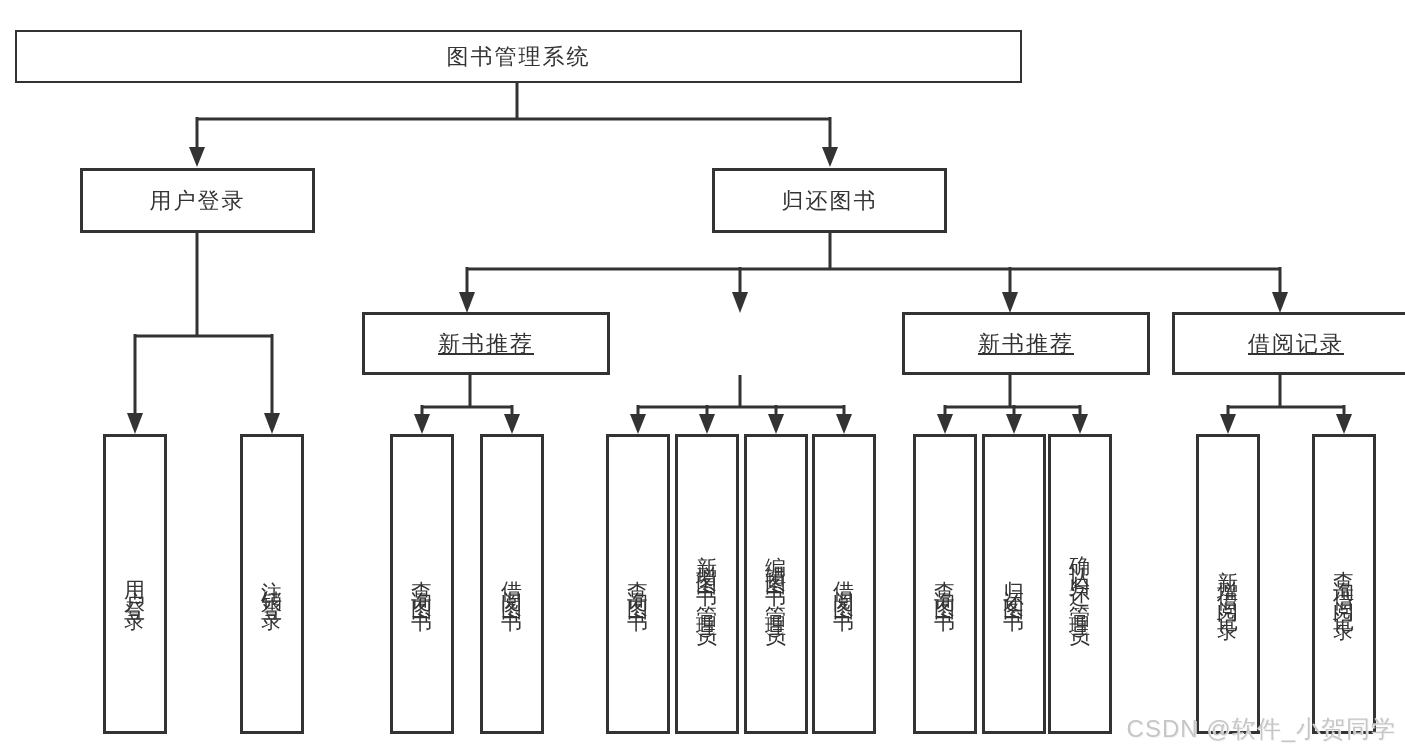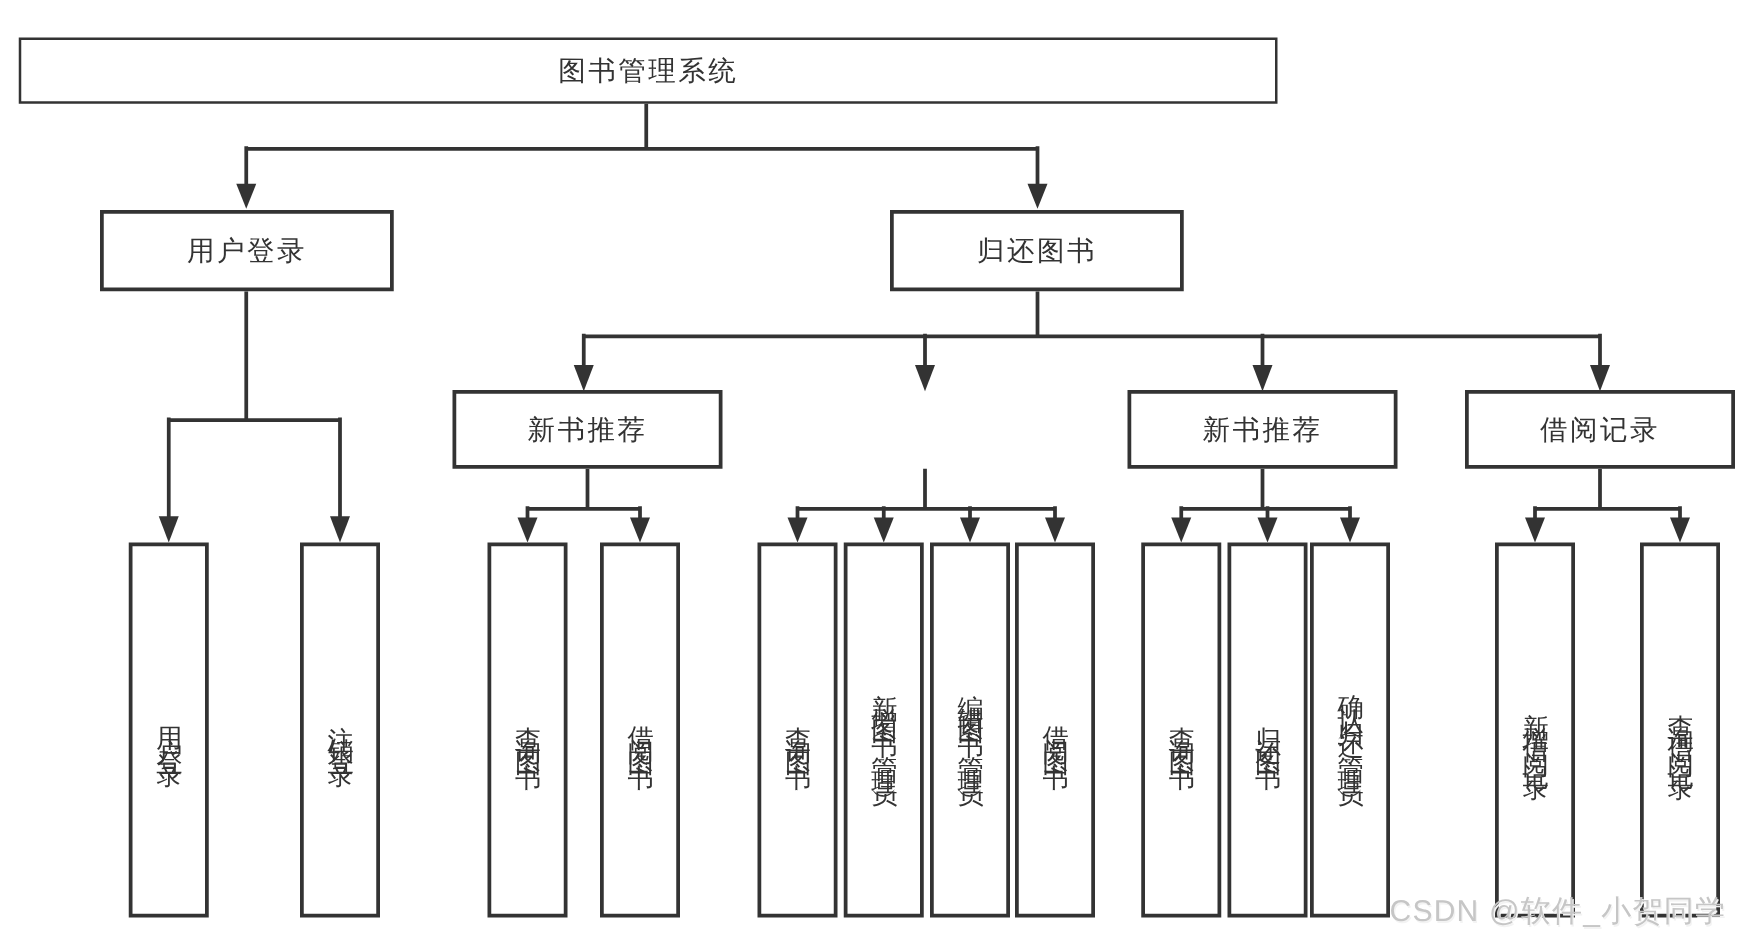--- a/index.html
+++ b/index.html
@@ -35,37 +35,37 @@
   .hbox span {
     font-size: 22px;
     letter-spacing: 2px;
     white-space: nowrap;
   }
   .root-box {
     left: 15px; top: 30px; width: 1007px; height: 53px;
     border-width: 2.5px;
   }
   .l2-box { top: 168px; width: 235px; height: 65px; }
-  .l3-box { top: 312px; width: 216px; height: 63px; }
+  .l3-box { top: 312px; width: 248px; height: 63px; text-decoration: underline; }
   .leaf {
     top: 434px;
     width: 64px;
     height: 300px;
   }
   .vtext {
     writing-mode: vertical-rl;
     text-orientation: mixed;
     font-size: 21px;
     letter-spacing: 10px;
     line-height: 1;
     color: #333333;
   }
   .watermark {
     position: absolute;
-    right: 24px;
+    right: 9px;
     top: 713px;
     font-size: 24px;
     letter-spacing: 1px;
     color: #c6c6c6;
     text-shadow: 1px 1px 0 #f3f3f3;
     white-space: nowrap;
     z-index: 5;
   }
 </style>
 </head>

